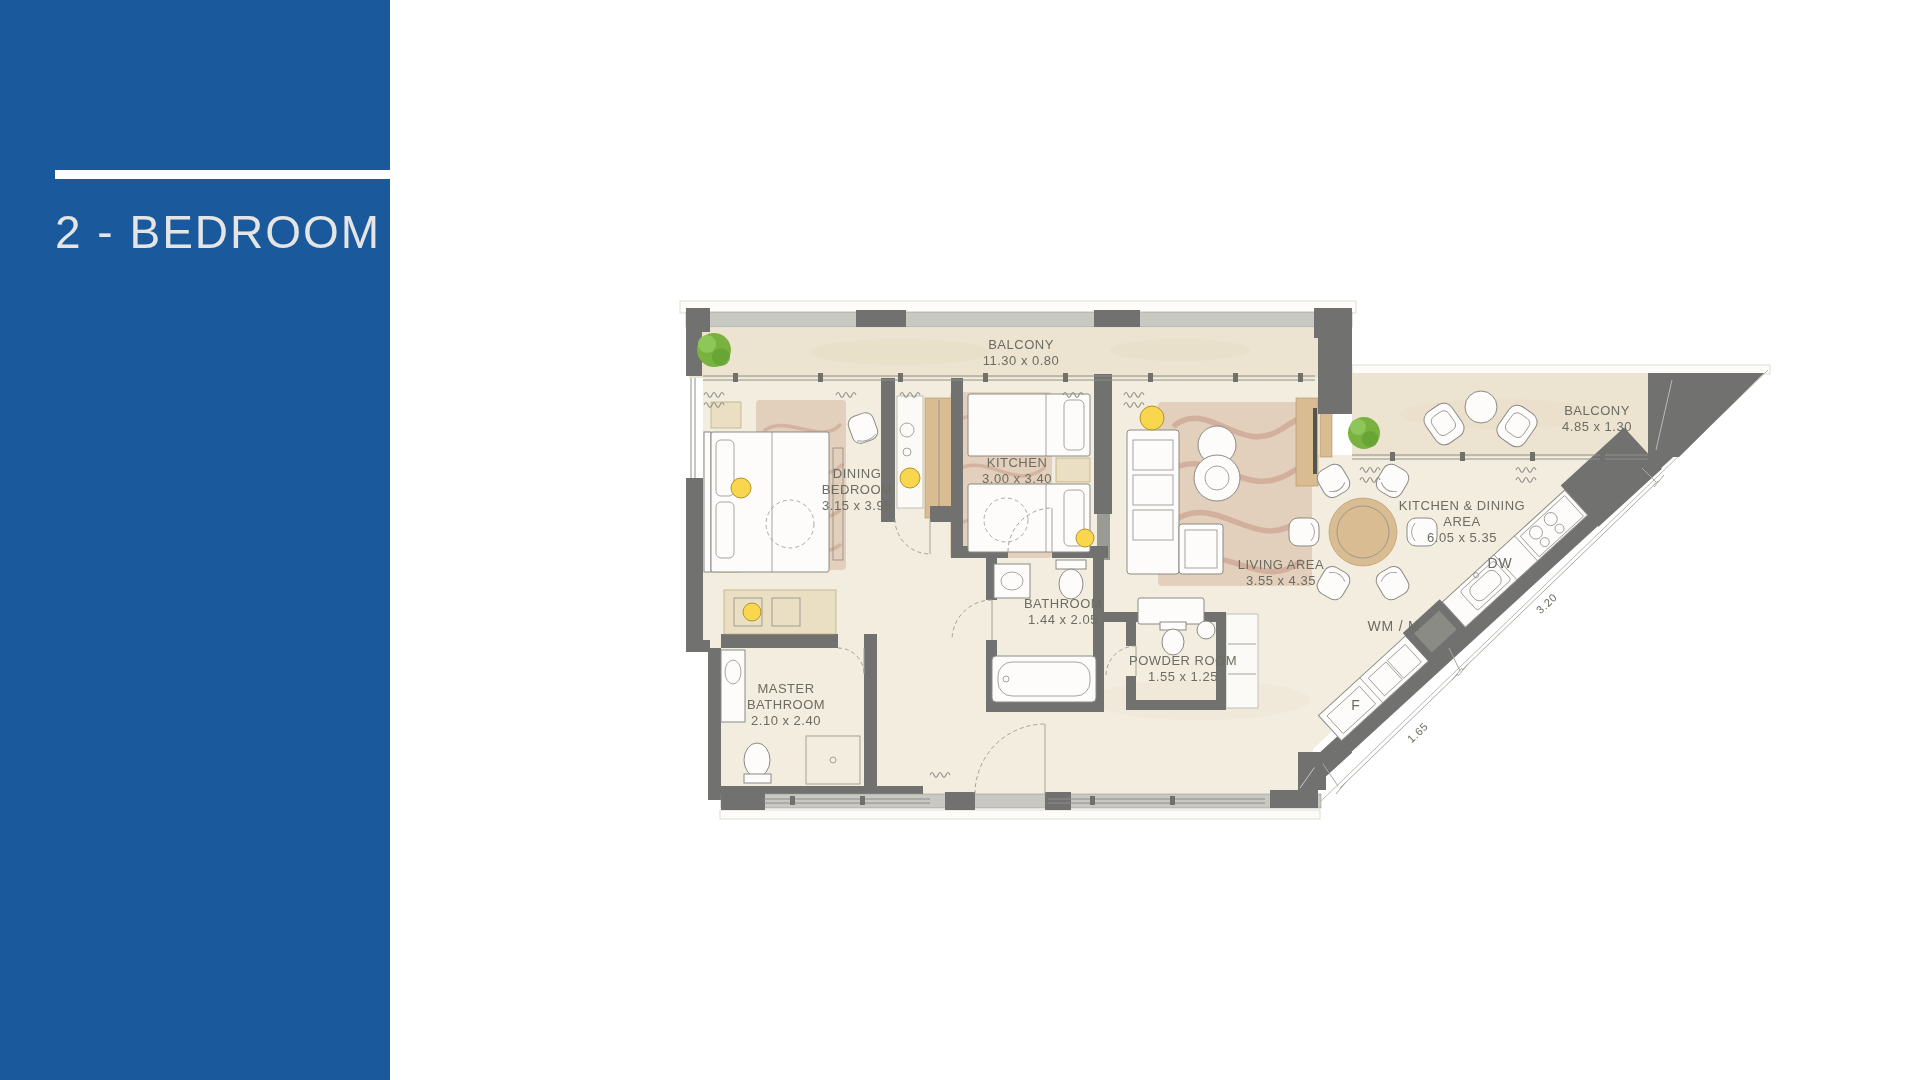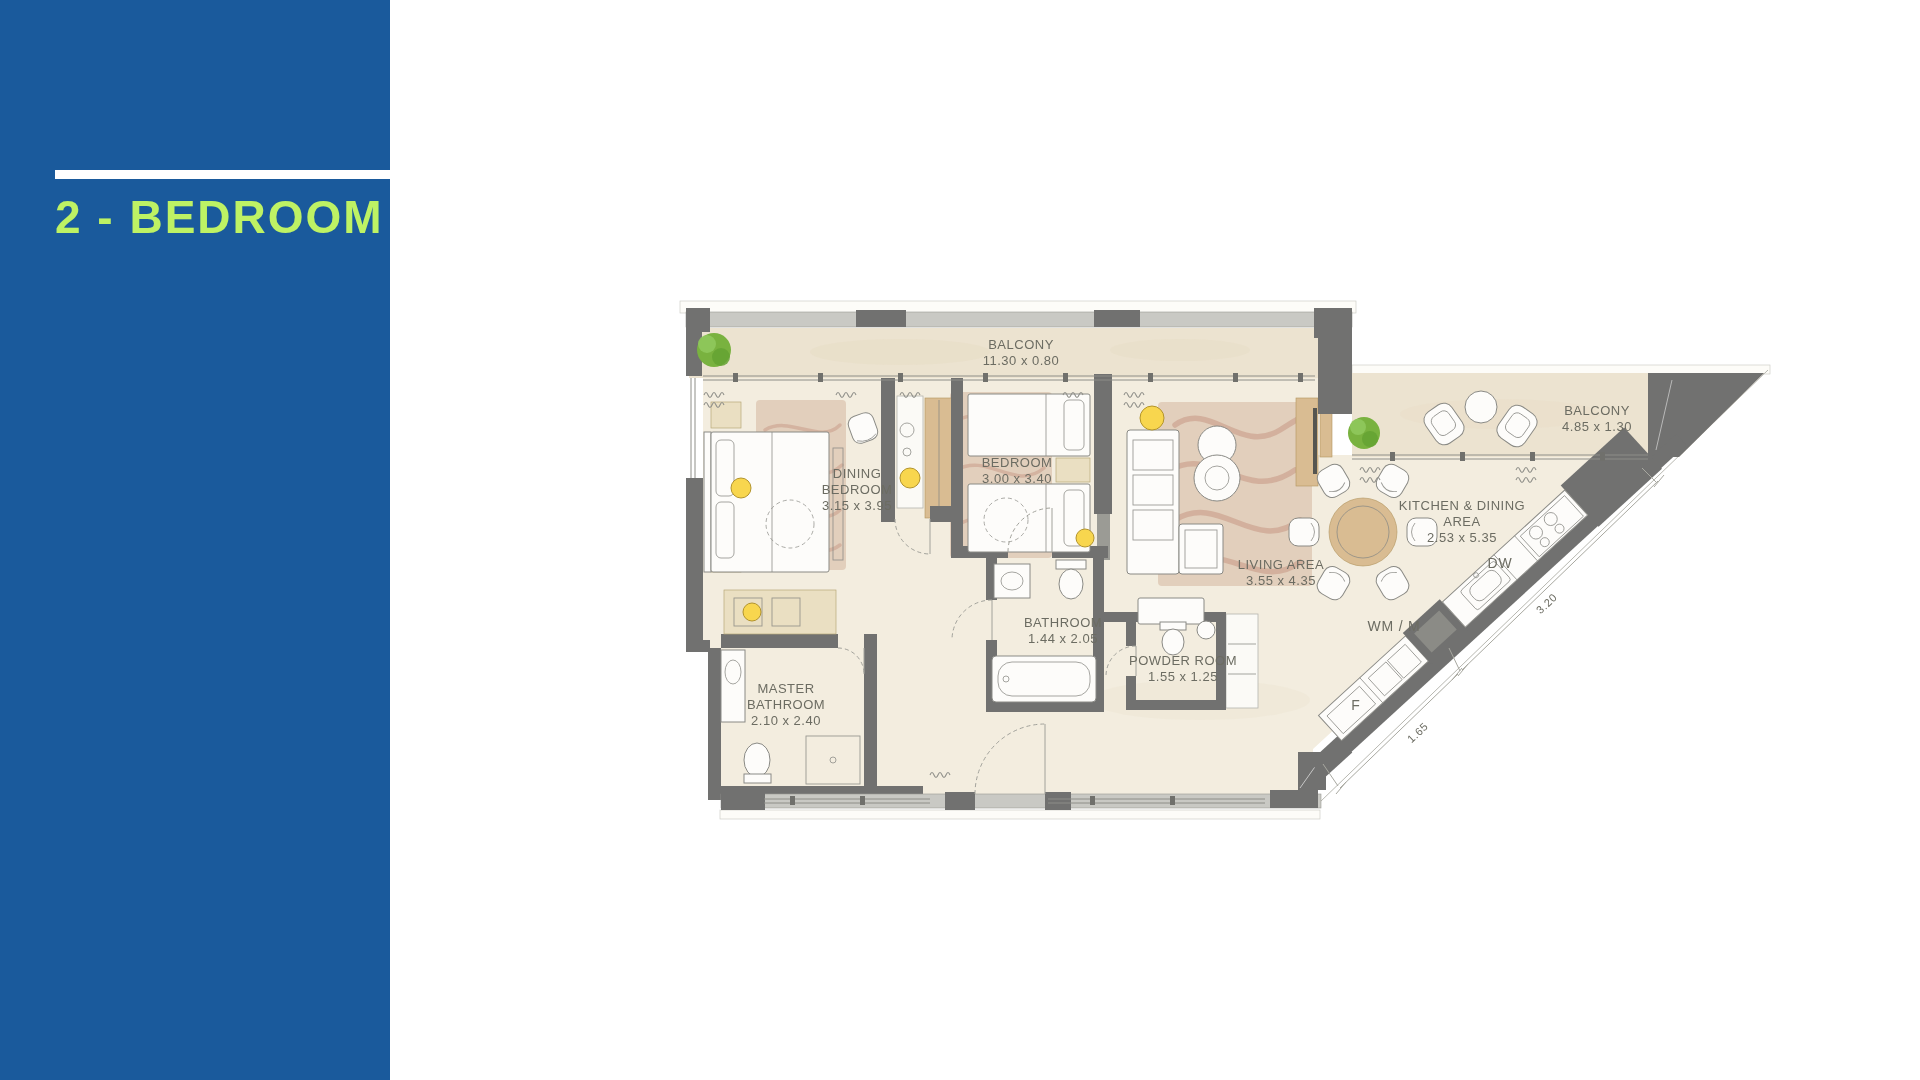--- a/index.html
+++ b/index.html
@@ -5,21 +5,21 @@
   :root{
     --accent:#1a5a9c; --wall:#717170; --wall-light:#c9c9c4; --floor:#f3eddf;
     --balcony-floor:#ece3d0; --rug:#e0cbb8; --rug-stroke:#c4917e; --wood:#d9bc92;
     --wood-light:#eadfc2; --plant:#79b23f; --light-fill:#f8d64e; --label:#6c6c62; --outline:#8a8a85;
   }
   *{margin:0;padding:0;box-sizing:border-box}
   html,body{width:1920px;height:1080px;overflow:hidden;background:#ffffff;
     font-family:"Liberation Sans",sans-serif}
   .sidebar{position:absolute;left:0;top:0;width:390px;height:1080px;background:var(--accent)}
   .rule{position:absolute;left:55px;top:170px;width:362px;height:9px;background:#ffffff}
-  .title{position:absolute;left:55px;top:190px;color:#bef264;font-size:46px;font-weight:700;
+  .title{position:absolute;left:55px;top:205px;color:#e5e5e5;font-size:46px;font-weight:400;
     letter-spacing:2px;white-space:nowrap}
   .canvas{position:absolute;left:0;top:0;width:1920px;height:1080px}
   .canvas svg{position:absolute;left:0;top:0}
   .label{position:absolute;transform:translateX(-50%);text-align:center;color:var(--label);
     font-size:13px;line-height:1.22;letter-spacing:.5px;white-space:normal}
   .applabel{font-size:14px;letter-spacing:.8px;white-space:nowrap}
   .dimlabel{font-size:11px;letter-spacing:.6px;white-space:nowrap;
     transform:translate(-50%,-50%) rotate(-43deg)}
   
   .wall{fill:var(--wall)} .wall2{fill:var(--wall-light);stroke:#9a9a94;stroke-width:.6}
@@ -354,36 +354,36 @@
 
 <div class="label" style="left:1021px;top:337px;width:170px">
   <div>BALCONY</div>
   <div>11.30 x 0.80</div>
 </div>
 <div class="label" style="left:857px;top:466px;width:100px">
   <div>DINING BEDROOM</div>
   <div>3.15 x 3.95</div>
 </div>
 <div class="label" style="left:1017px;top:455px;width:130px">
-  <div>BEDROOM</div>
+  <div>KITCHEN</div>
   <div>3.00 x 3.40</div>
 </div>
 <div class="label" style="left:1281px;top:557px;width:150px">
   <div>LIVING AREA</div>
   <div>3.55 x 4.35</div>
 </div>
 <div class="label" style="left:1462px;top:498px;width:130px">
   <div>KITCHEN &amp; DINING AREA</div>
-  <div>2.53 x 5.35</div>
+  <div>6.05 x 5.35</div>
 </div>
 <div class="label" style="left:1597px;top:403px;width:130px">
   <div>BALCONY</div>
   <div>4.85 x 1.30</div>
 </div>
-<div class="label" style="left:1063px;top:615px;width:130px">
+<div class="label" style="left:1063px;top:596px;width:130px">
   <div>BATHROOM</div>
   <div>1.44 x 2.05</div>
 </div>
 <div class="label" style="left:1183px;top:653px;width:150px">
   <div>POWDER ROOM</div>
   <div>1.55 x 1.25</div>
 </div>
 <div class="label" style="left:786px;top:681px;width:110px">
   <div>MASTER BATHROOM</div>
   <div>2.10 x 2.40</div>

